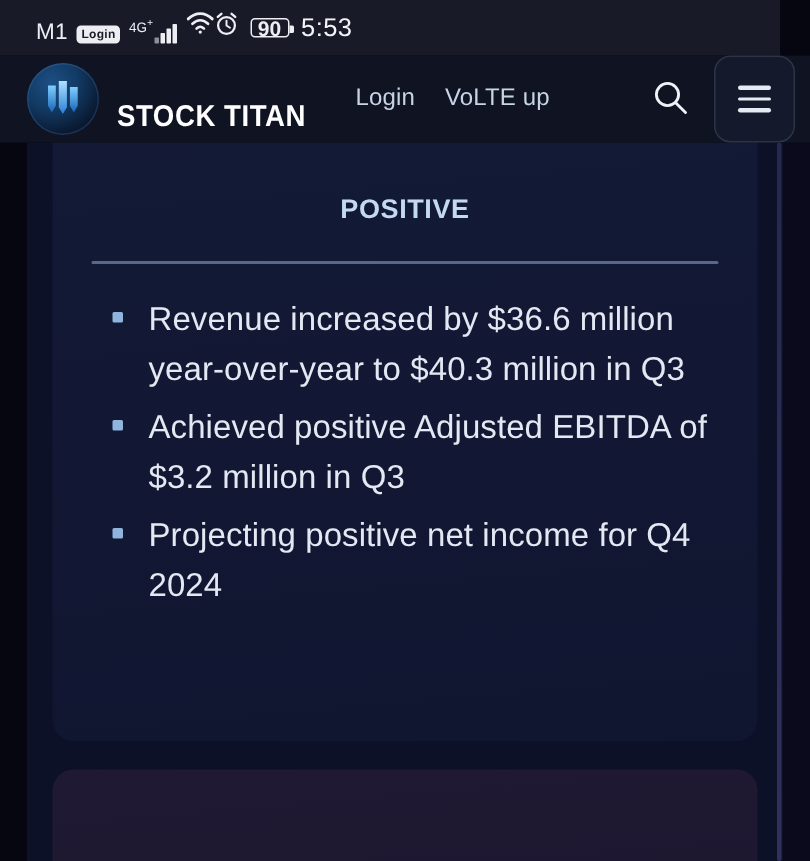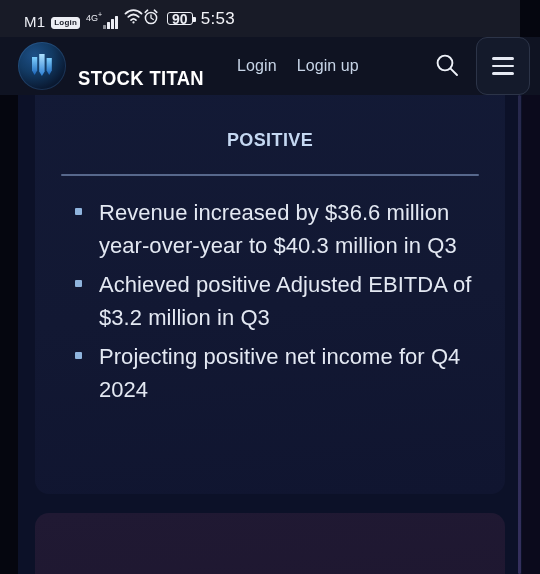--- a/index.html
+++ b/index.html
@@ -200,21 +200,21 @@
           </defs>
           <path d="M5 6h5.2v13.5L7.6 24 5 19.5z" fill="url(#lg1)"></path>
           <path d="M12.2 3h5.4v17.5L14.9 25l-2.7-4.5z" fill="url(#lg2)"></path>
           <path d="M19.6 7h5.2v12.5L22.2 24l-2.6-4.5z" fill="url(#lg1)"></path>
         </svg>
       </span>
       <span class="brand-name">STOCK TITAN</span>
     </div>
     <div class="nav">
       <a href="#">Login</a>
-      <a href="#">Login up</a>
+      <a href="#">VoLTE up</a>
     </div>
     <div class="head-right">
       <button class="search-btn">
         <span>
           <svg width="26" height="26" viewBox="0 0 26 26">
             <circle cx="11" cy="11" r="7.4" stroke="#eef2f9" stroke-width="1.9" fill="none"></circle>
             <path d="M16.6 16.6 23 23" stroke="#eef2f9" stroke-width="1.9" stroke-linecap="round"></path>
           </svg>
         </span>
       </button>

